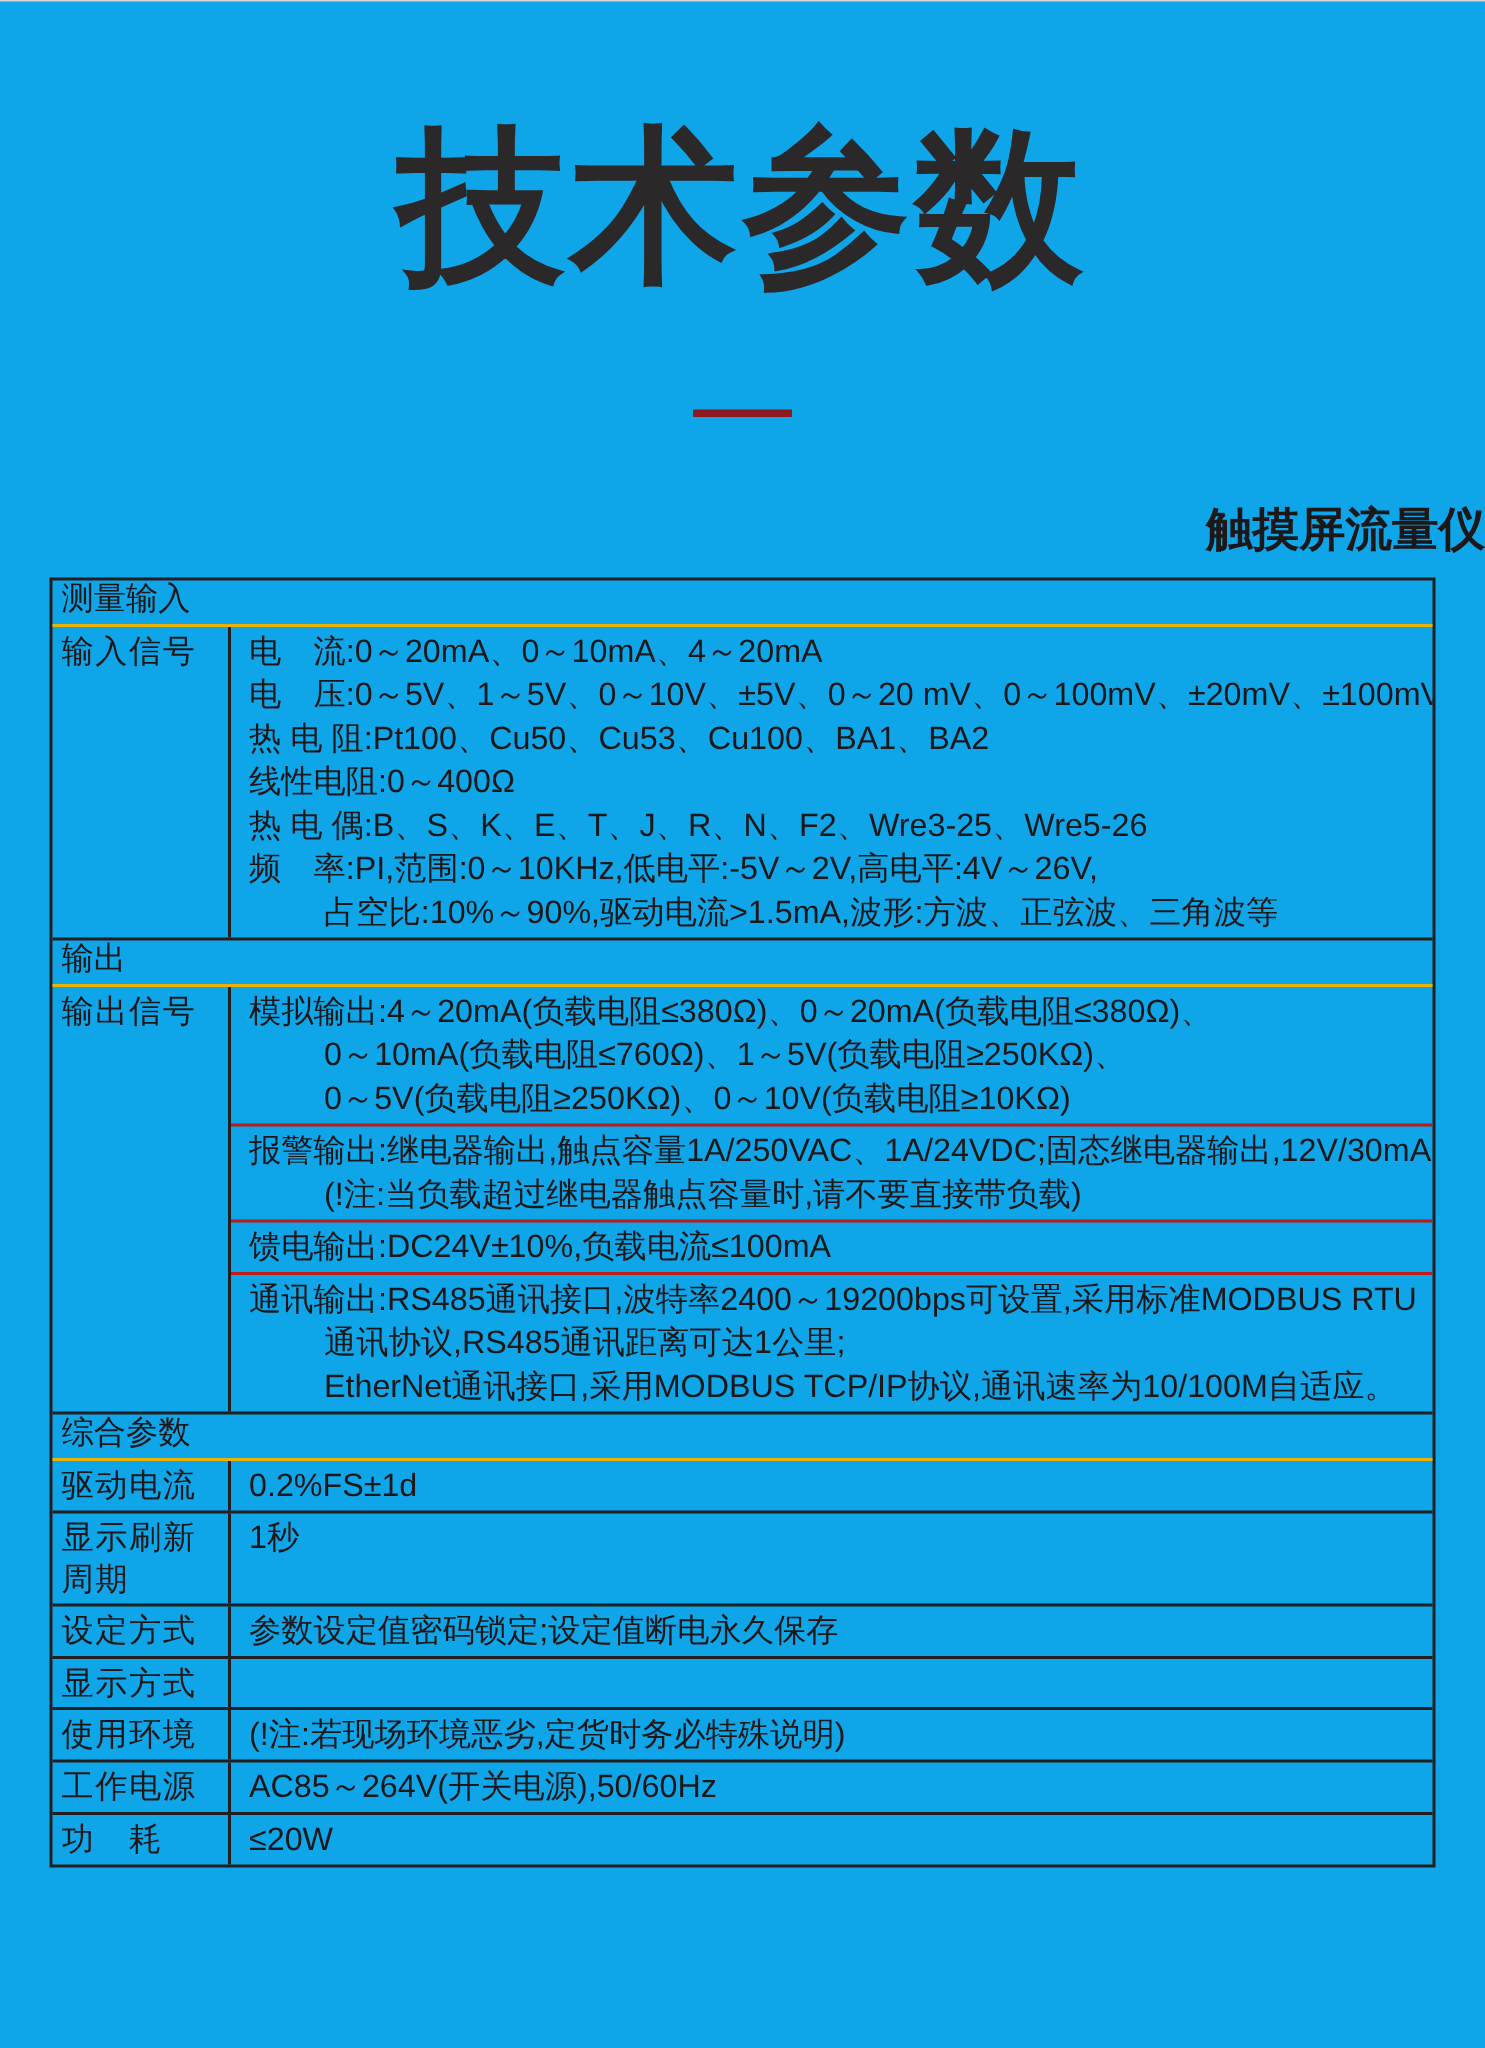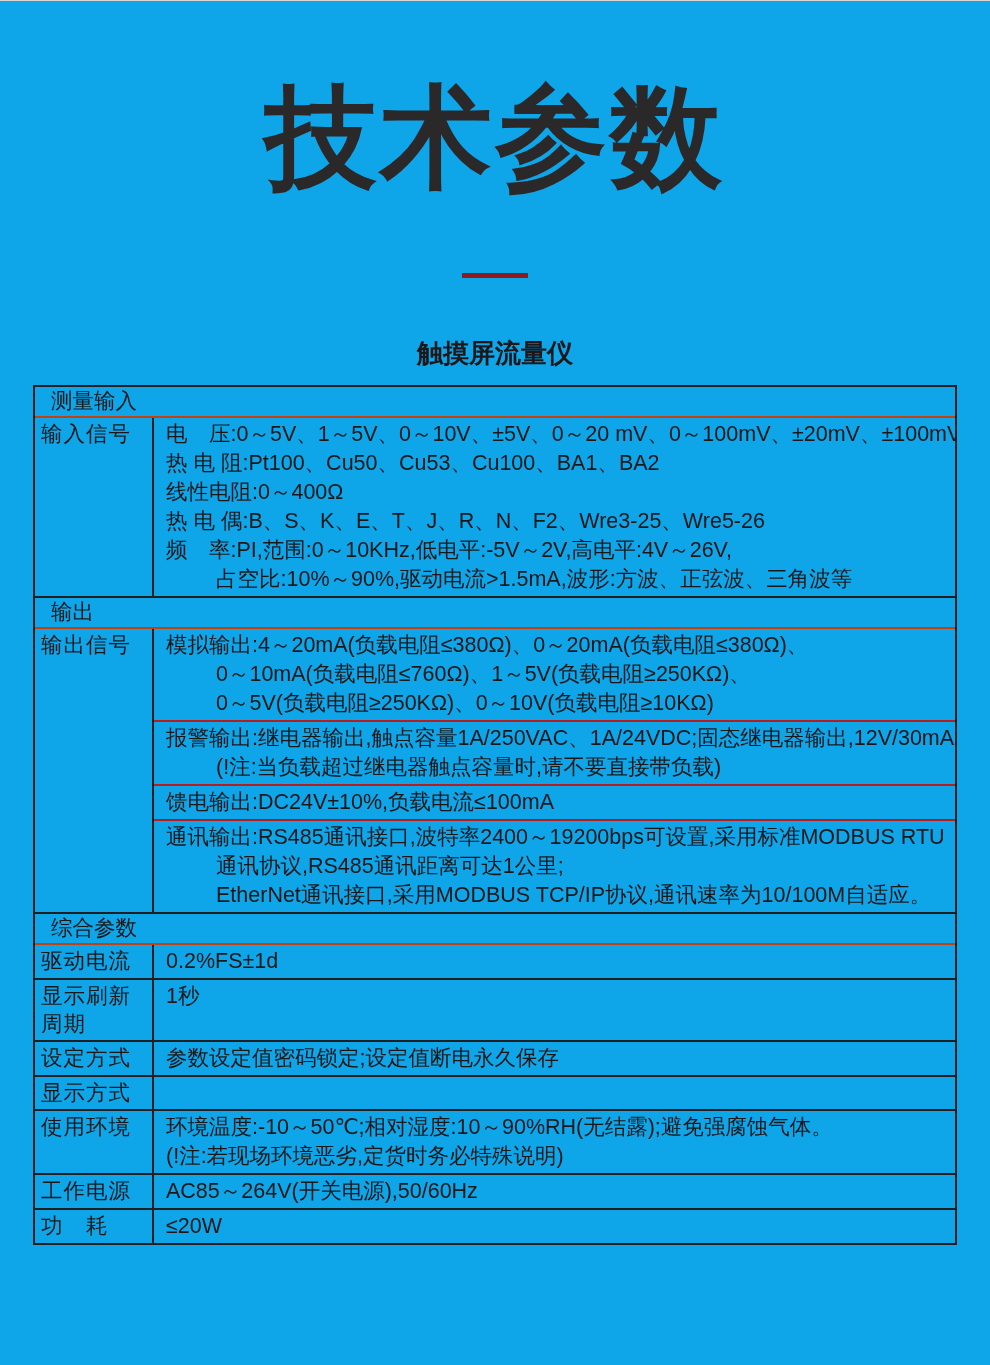--- a/index.html
+++ b/index.html
@@ -23,39 +23,40 @@
     letter-spacing:3px;
     color:#2b282a;
   }
   .title-divider {
     width:66px; height:5px;
     background:#8e1a1d;
     margin:70px auto 0 auto;
   }
   .product-subtitle {
     margin:58px 0 0 0;
-    text-align:center;
-    font-size:26px;
+    text-align:right;
+    font-size:31px;
     line-height:34px;
     font-weight:700;
     color:#1c1819;
   }
   .spec-table {
     width:920px;
     margin:15px auto 0 auto;
     border:2px solid #231f20;
     font-size:21.5px;
     font-weight:500;
     color:#1c1819;
   }
   .sec-row {
     line-height:29px;
-    padding:0 16px;
-    border-bottom:2px solid #c2410c;
+    padding:0 6px;
+    border-bottom:2px solid #eab308;
     white-space:nowrap;
+    font-family:Liberation Mono, monospace;
   }
   .row { display:flex; border-bottom:2px solid #231f20; }
   .row:last-child { border-bottom:none; }
   .lab {
     flex:0 0 109px; width:109px;
     border-right:2px solid #231f20;
     padding:2px 2px 2px 6px;
     line-height:28px;
     white-space:pre-line;
     letter-spacing:1px;
@@ -86,20 +87,21 @@
 
   <h2 class="product-subtitle">触摸屏流量仪</h2>
 
   <div class="spec-table">
 
     <div class="sec-row">测量输入</div>
 
     <div class="row">
       <div class="lab">输入信号</div>
       <div class="val">
+        <div class="ln">电　流:0～20mA、0～10mA、4～20mA</div>
         <div class="ln">电　压:0～5V、1～5V、0～10V、±5V、0～20 mV、0～100mV、±20mV、±100mV</div>
         <div class="ln">热 电 阻:Pt100、Cu50、Cu53、Cu100、BA1、BA2</div>
         <div class="ln">线性电阻:0～400Ω</div>
         <div class="ln">热 电 偶:B、S、K、E、T、J、R、N、F2、Wre3-25、Wre5-26</div>
         <div class="ln">频　率:PI,范围:0～10KHz,低电平:-5V～2V,高电平:4V～26V,</div>
         <div class="ln ind">占空比:10%～90%,驱动电流&gt;1.5mA,波形:方波、正弦波、三角波等</div>
       </div>
     </div>
 
     <div class="sec-row">输出</div>
@@ -152,21 +154,20 @@
     </div>
 
     <div class="row">
       <div class="lab">显示方式</div>
     </div>
 
 
     <div class="row">
       <div class="lab">使用环境</div>
       <div class="val">
-        <div class="ln">环境温度:-10～50℃;相对湿度:10～90%RH(无结露);避免强腐蚀气体。</div>
         <div class="ln">(!注:若现场环境恶劣,定货时务必特殊说明)</div>
       </div>
     </div>
 
     <div class="row">
       <div class="lab">工作电源</div>
       <div class="val">
         <div class="ln">AC85～264V(开关电源),50/60Hz</div>
       </div>
     </div>

